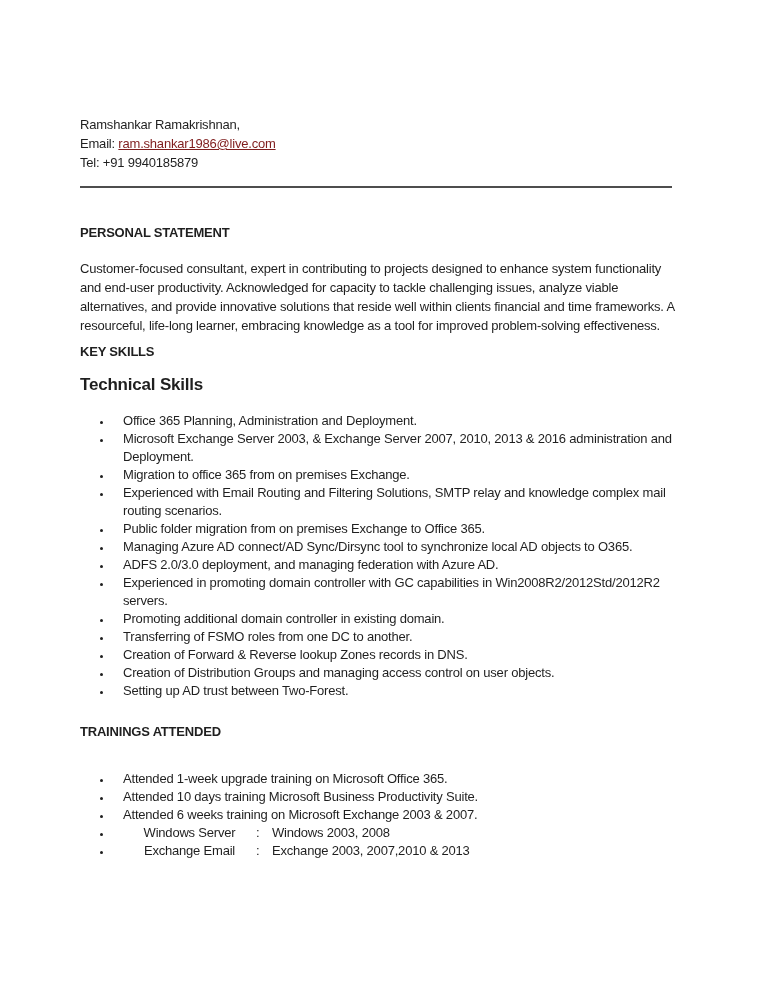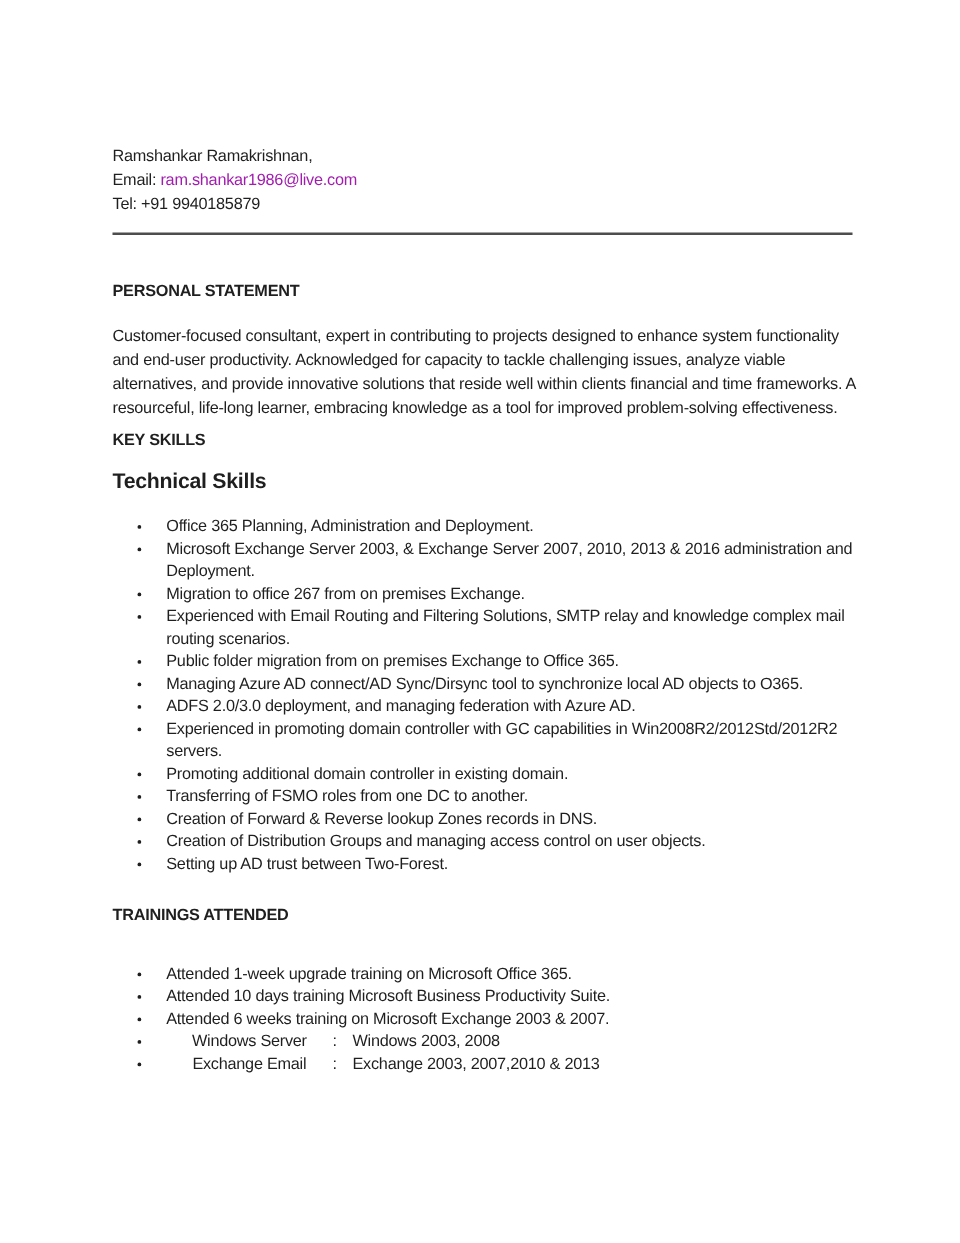--- a/index.html
+++ b/index.html
@@ -10,27 +10,27 @@
     background: #ffffff;
     font-family: "Liberation Sans", "DejaVu Sans", sans-serif;
     color: #1f1f1f;
     font-size: 13px;
     letter-spacing: -0.2px;
     overflow: hidden;
     box-sizing: border-box;
   }
   .content {
     position: absolute;
-    left: 90px;
+    left: 80px;
     top: 115px;
     width: 596px;
   }
   .header-block { line-height: 19px; }
   .header-block .line { white-space: nowrap; }
-  a.email-link { color: #a21caf; cursor: pointer; text-align: center; }
+  a.email-link { color: #7f1d1d; text-decoration: underline; cursor: pointer; text-align: center; }
   .divider {
     border: none;
     border-top: 2px solid #4d4d4d;
     margin: 14px 0 0 0;
     width: 592px;
   }
   .section-title {
     font-weight: bold;
     font-size: 13px;
     line-height: 18px;
@@ -79,21 +79,21 @@
 
     <div class="section-title title-personal">PERSONAL STATEMENT</div>
     <p class="statement">Customer-focused consultant, expert in contributing to projects designed to enhance system functionality and end-user productivity. Acknowledged for capacity to tackle challenging issues, analyze viable alternatives, and provide innovative solutions that reside well within clients financial and time frameworks. A resourceful, life-long learner, embracing knowledge as a tool for improved problem-solving effectiveness.</p>
 
     <div class="section-title title-keyskills">KEY SKILLS</div>
     <div class="subsection-title">Technical Skills</div>
 
     <ul class="bullets">
       <li>Office 365 Planning, Administration and Deployment.</li>
       <li>Microsoft Exchange Server 2003, &amp; Exchange Server 2007, 2010, 2013 &amp; 2016 administration and Deployment.</li>
-      <li>Migration to office 267 from on premises Exchange.</li>
+      <li>Migration to office 365 from on premises Exchange.</li>
       <li>Experienced with Email Routing and Filtering Solutions, SMTP relay and knowledge complex mail routing scenarios.</li>
       <li>Public folder migration from on premises Exchange to Office 365.</li>
       <li>Managing Azure AD connect/AD Sync/Dirsync tool to synchronize local AD objects to O365.</li>
       <li>ADFS 2.0/3.0 deployment, and managing federation with Azure AD.</li>
       <li>Experienced in promoting domain controller with GC capabilities in Win2008R2/2012Std/2012R2 servers.</li>
       <li>Promoting additional domain controller in existing domain.</li>
       <li>Transferring of FSMO roles from one DC to another.</li>
       <li>Creation of Forward &amp; Reverse lookup Zones records in DNS.</li>
       <li>Creation of Distribution Groups and managing access control on user objects.</li>
       <li>Setting up AD trust between Two-Forest.</li>

